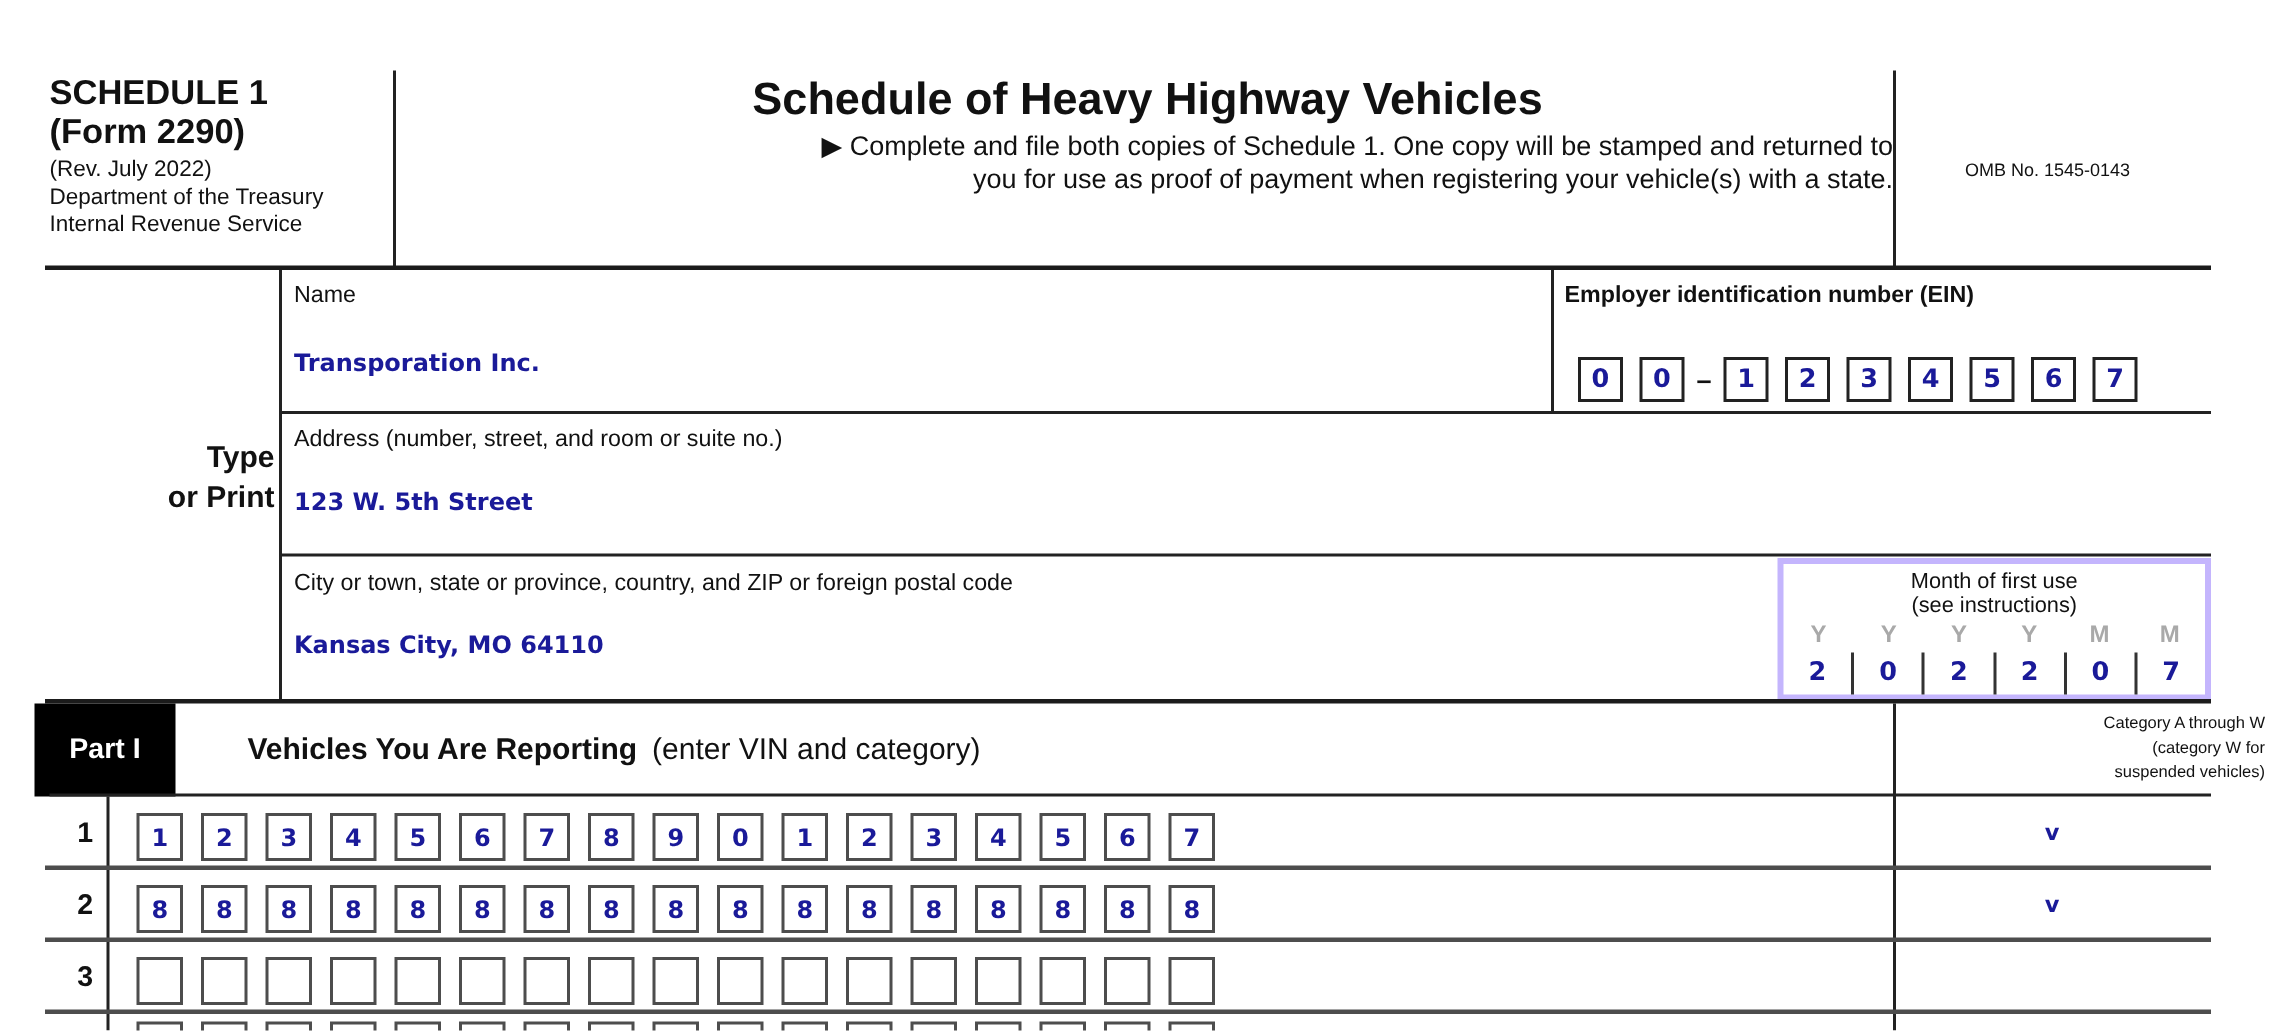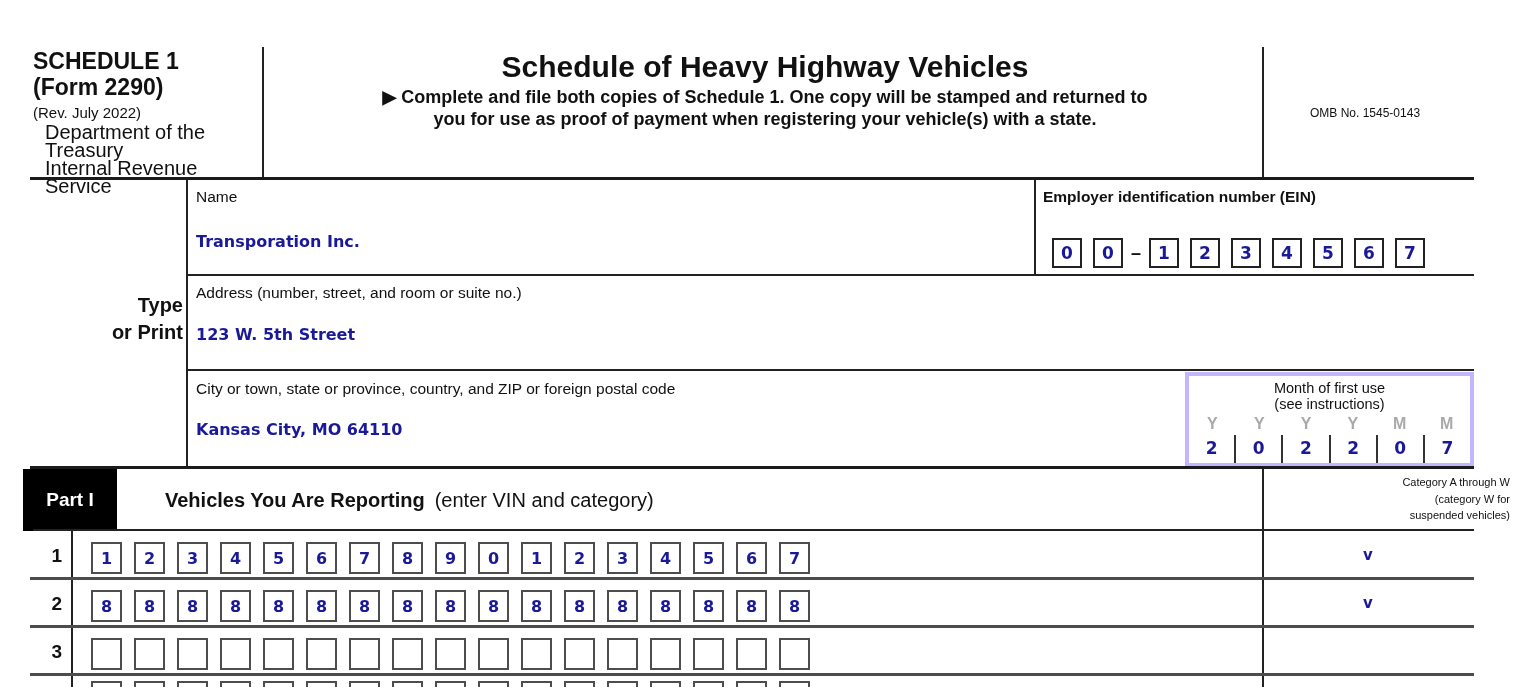--- a/index.html
+++ b/index.html
@@ -20,25 +20,25 @@
   .thick{height:3px;background:#1b1b1b;}
   .rowdiv{height:3px;background:#4d4d4d;}
   .label{font-size:15.5px;color:#111;}
   .value{font-family:"DejaVu Sans",sans-serif;font-weight:bold;color:var(--ink);font-size:16px;}
   .bold{font-weight:bold;}
 
   
   .hdr-left{left:33px;top:48px;width:228px;}
   .hdr-left .big{font-size:23px;font-weight:bold;line-height:26px;}
   .hdr-left .rev{font-size:15px;line-height:20px;margin-top:3px;}
-  .hdr-left .agency{font-size:20px;line-height:18px;margin-left:12px;}
+  .hdr-left .agency{font-size:15px;line-height:18px;}
   .hdr-center{left:268px;top:50px;width:994px;text-align:center;}
   .hdr-title{font-size:30px;font-weight:bold;line-height:34px;}
   .hdr-period{font-size:21px;line-height:26px;margin-top:3px;}
-  .hdr-instr{font-size:18px;font-weight:bold;line-height:22px;margin-top:2px;}
+  .hdr-instr{font-size:18px;font-weight:normal;line-height:22px;margin-top:2px;text-align:right;}
   .omb{left:1282px;top:106px;font-size:12px;margin-left:28px;}
 
   
   .type-print{left:33px;top:292px;width:150px;text-align:right;font-size:20px;font-weight:bold;line-height:27px;}
 
   
   .ein-boxes{left:1052px;top:238px;display:flex;gap:11px;align-items:center;}
   .digit-box{
     width:30px;height:30px;border:2px solid #222;box-sizing:border-box;
     display:flex;align-items:center;justify-content:center;

